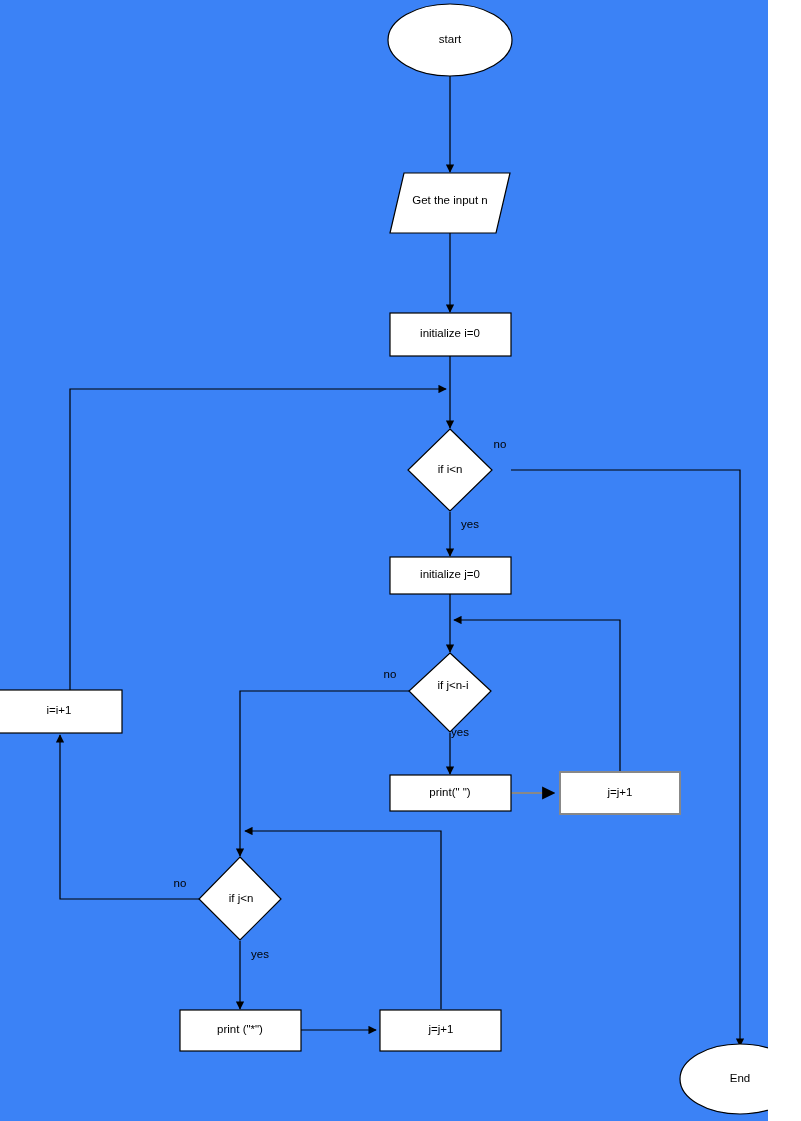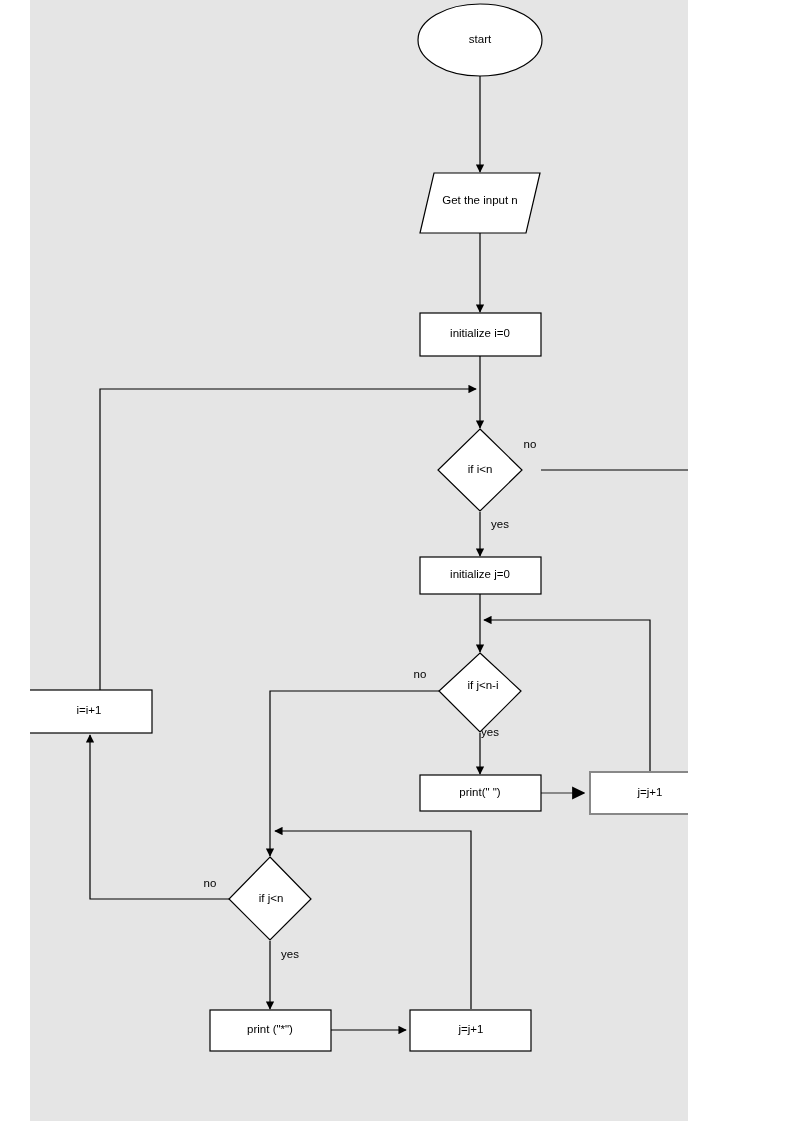--- a/index.html
+++ b/index.html
@@ -5,25 +5,24 @@
   html, body {
     margin: 0;
     padding: 0;
     background: #ffffff;
   }
   body {
     font-family: "Liberation Sans", sans-serif;
   }
   #canvas {
     position: relative;
-    width: 658px;
+    width: 768px;
     height: 1121px;
-    background: #e5e5e5;
+    background: #3b82f6;
     overflow: hidden;
-    margin-left: 30px;
   }
   svg#flow {
     position: absolute;
     top: 0;
     left: 0;
     width: 801px;
     height: 1121px;
   }
   .shape {
     fill: #ffffff;

